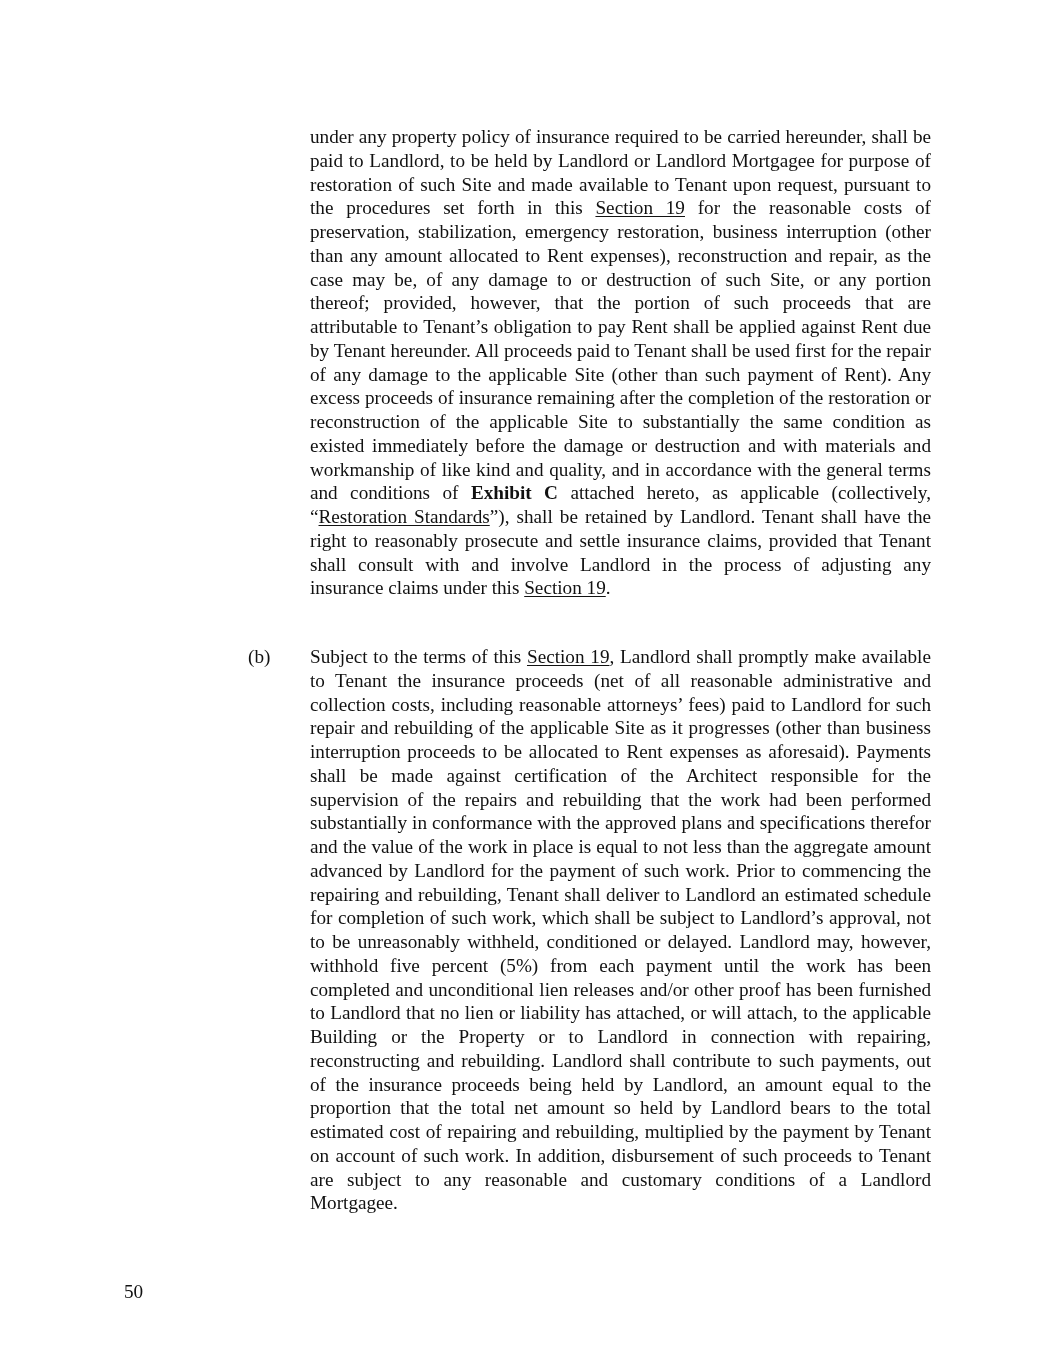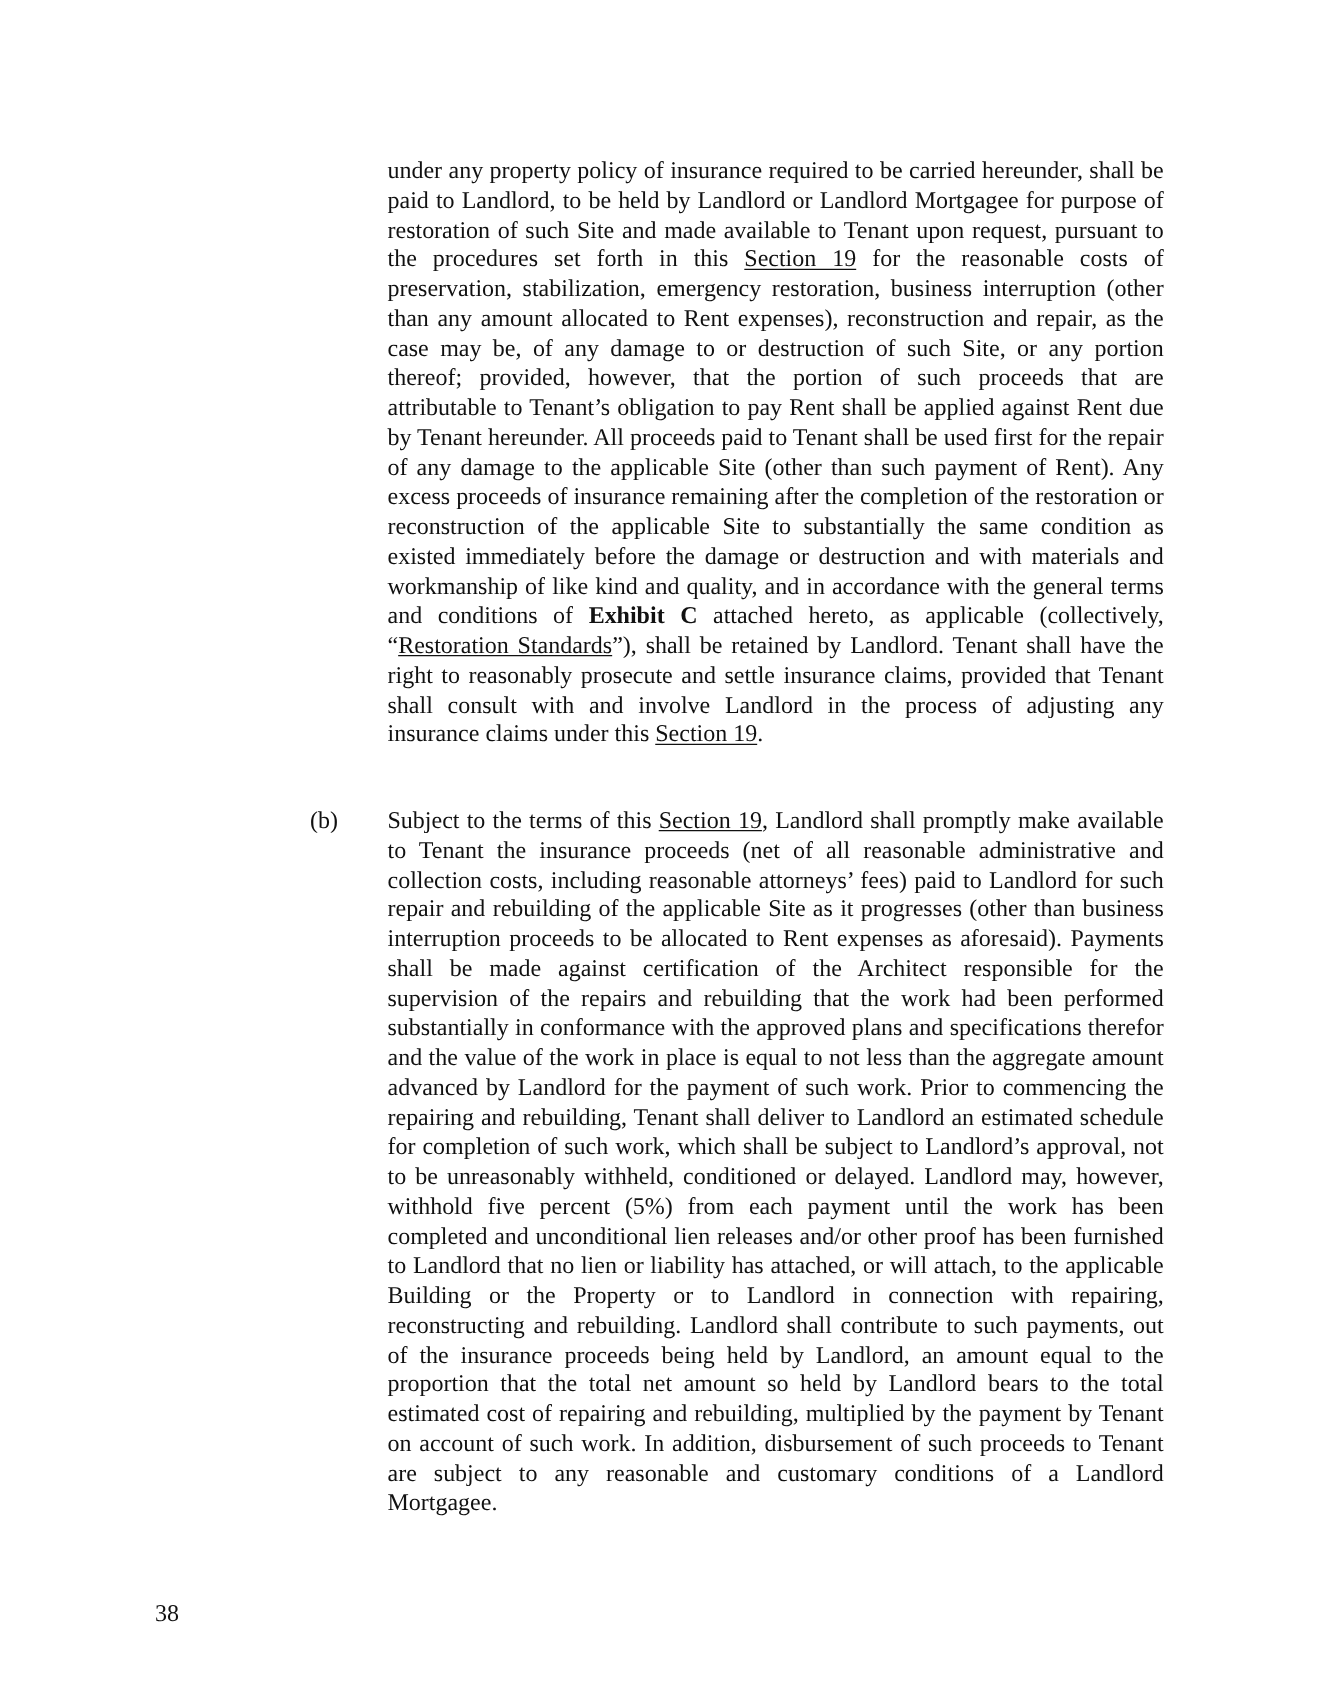--- a/index.html
+++ b/index.html
@@ -64,15 +64,15 @@
 <body>
 
 <div class="page">
 
   <p class="para para-a"><span>under any property policy of insurance required to be carried hereunder, shall be paid to Landlord, to be held by Landlord or Landlord Mortgagee for purpose of restoration of such Site and made available to Tenant upon request, pursuant to the procedures set forth in this </span><span class="u">Section 19</span><span> for the reasonable costs of preservation, stabilization, emergency restoration, business interruption (other than any amount allocated to Rent expenses), reconstruction and repair, as the case may be, of any damage to or destruction of such Site, or any portion thereof; provided, however, that the portion of such proceeds that are attributable to Tenant’s obligation to pay Rent shall be applied against Rent due by Tenant hereunder.  All proceeds paid to Tenant shall be used first for the repair of any damage to the applicable Site (other than such payment of Rent).  Any excess proceeds of insurance remaining after the completion of the restoration or reconstruction of the applicable Site to substantially the same condition as existed immediately before the damage or destruction and with materials and workmanship of like kind and quality, and in accordance with the general terms and conditions of </span><span class="b">Exhibit C</span><span> attached hereto, as applicable (collectively, “</span><span class="u">Restoration Standards</span><span>”), shall be retained by Landlord. Tenant shall have the right to reasonably prosecute and settle insurance claims, provided that Tenant shall consult with and involve Landlord in the process of adjusting any insurance claims under this </span><span class="u">Section 19</span><span>.</span></p>
 
   <span class="label-b">(b)</span>
 
   <p class="para para-b"><span>Subject to the terms of this </span><span class="u">Section 19</span><span>, Landlord shall promptly make available to Tenant the insurance proceeds (net of all reasonable administrative and collection costs, including reasonable attorneys’ fees) paid to Landlord for such repair and rebuilding of the applicable Site as it progresses (other than business interruption proceeds to be allocated to Rent expenses as aforesaid).  Payments shall be made against certification of the Architect responsible for the supervision of the repairs and rebuilding that the work had been performed substantially in conformance with the approved plans and specifications therefor and the value of the work in place is equal to not less than the aggregate amount advanced by Landlord for the payment of such work.  Prior to commencing the repairing and rebuilding, Tenant shall deliver to Landlord an estimated schedule for completion of such work, which shall be subject to Landlord’s approval, not to be unreasonably withheld, conditioned or delayed.  Landlord may, however, withhold five percent (5%) from each payment until the work has been completed and unconditional lien releases and/or other proof has been furnished to Landlord that no lien or liability has attached, or will attach, to the applicable Building or the Property or to Landlord in connection with repairing, reconstructing and rebuilding.  Landlord shall contribute to such payments, out of the insurance proceeds being held by Landlord, an amount equal to the proportion that the total net amount so held by Landlord bears to the total estimated cost of repairing and rebuilding, multiplied by the payment by Tenant on account of such work. In addition, disbursement of such proceeds to Tenant are subject to any reasonable and customary conditions of a Landlord Mortgagee.</span></p>
 
-  <div class="page-number">38</div>
+  <div class="page-number">50</div>
 
 </div>
 
 </body></html>

